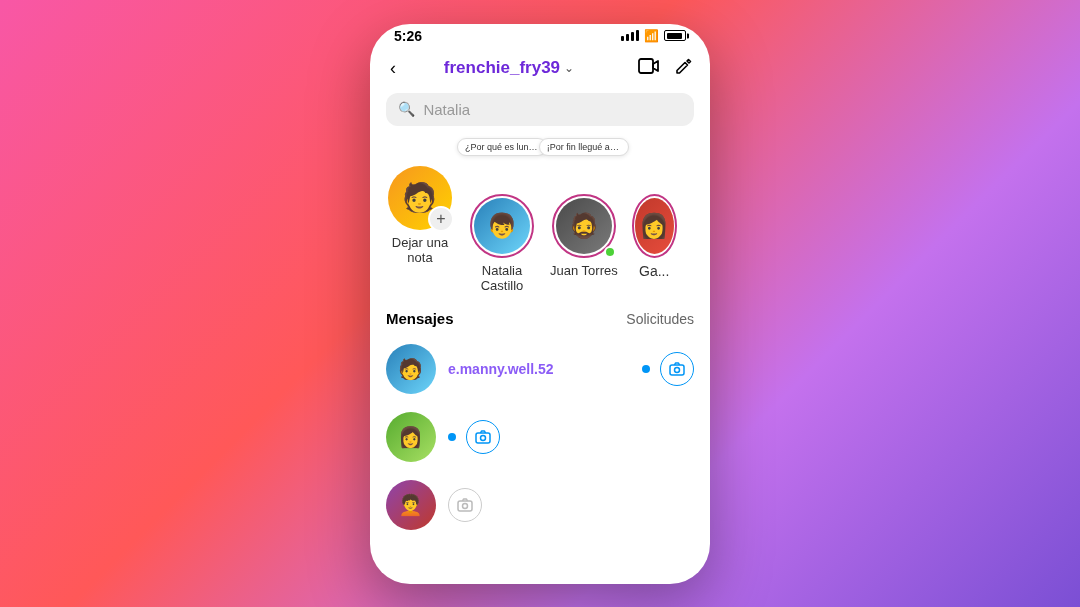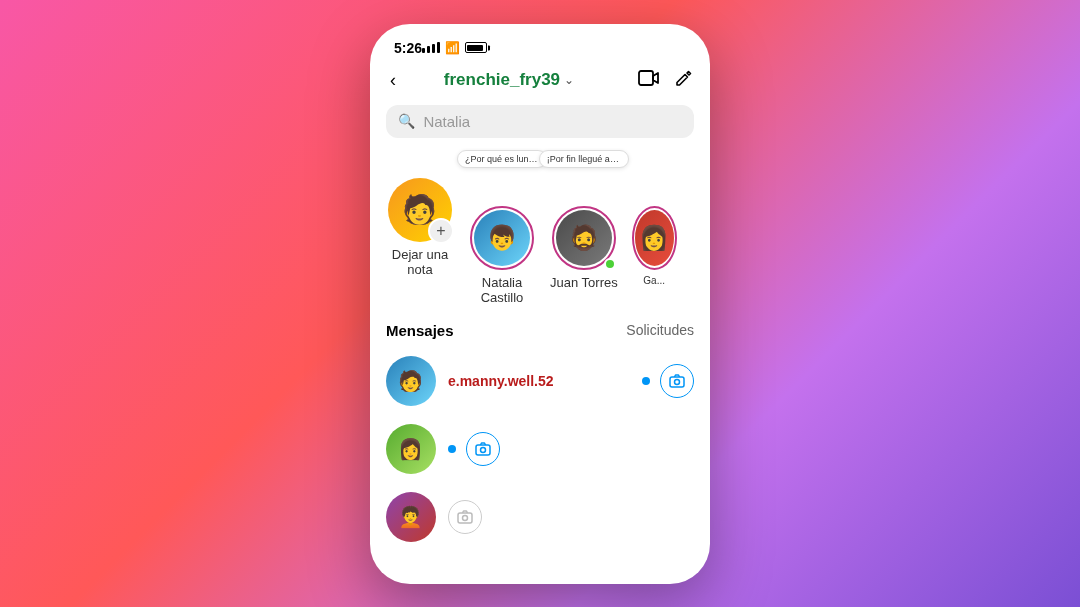--- a/index.html
+++ b/index.html
@@ -22,22 +22,23 @@
       overflow: hidden;
       box-shadow: 0 20px 60px rgba(0,0,0,0.35);
       display: flex;
       flex-direction: column;
       position: relative;
     }
 
     
     .status-bar {
       display: flex;
-      align-items: center;
-      padding: 16px 24px 6px;
+      justify-content: space-between;
+      align-items: center;
+      padding: 4px 24px 6px;
       font-size: 13px;
       font-weight: 600;
     }
     .status-bar .time { font-size: 14px; font-weight: 700; }
     .status-icons { display: flex; align-items: center; gap: 5px; }
     .signal-bars { display: flex; align-items: flex-end; gap: 2px; }
     .signal-bars span {
       background: #000;
       border-radius: 1px;
       width: 3px;
@@ -96,21 +97,21 @@
       display: flex;
       align-items: center;
       gap: 4px;
       flex: 1;
       justify-content: center;
       margin-left: -20px;
     }
     .username-text {
       font-size: 17px;
       font-weight: 700;
-      color: #15803d;
+      color: #6d28d9;
     }
     .chevron-down { font-size: 12px; color: #555; }
     .header-icons {
       display: flex;
       align-items: center;
       gap: 14px;
     }
     .header-icon-btn {
       font-size: 18px;
       color: #000;
@@ -232,21 +233,21 @@
     .av-dark { background: linear-gradient(135deg, #4a4a4a, #7a7a7a); }
     .av-green { background: linear-gradient(135deg, #56ab2f, #a8e063); }
     .av-red { background: linear-gradient(135deg, #c0392b, #e74c3c); }
     .av-purple { background: linear-gradient(135deg, #8e44ad, #c0392b); }
 
     
     .messages-section { flex: 1; overflow: hidden; }
     .messages-header {
       display: flex;
       justify-content: space-between;
-      align-items: flex-start;
+      align-items: flex-end;
       padding: 4px 16px 8px;
     }
     .messages-title {
       font-size: 15px;
       font-weight: 700;
       color: #000;
     }
     .solicitudes-btn {
       font-size: 14px;
       color: #666;
@@ -266,21 +267,21 @@
       width: 50px;
       height: 50px;
       border-radius: 50%;
       flex-shrink: 0;
       overflow: hidden;
     }
     .msg-content { flex: 1; min-width: 0; }
     .msg-username {
       font-size: 14px;
       font-weight: 600;
-      color: #b91c1c;
+      color: #8b5cf6;
     }
     .msg-preview {
       font-size: 13px;
       color: #666;
       white-space: nowrap;
       overflow: hidden;
       text-overflow: ellipsis;
     }
     .msg-actions {
       display: flex;
@@ -405,21 +406,21 @@
 
     <div class="story-item" style="position:relative; padding-top:28px; overflow:hidden; max-width:45px;">
 
       <div class="story-avatar-wrap" style="width:45px;overflow:hidden;">
         <div class="story-avatar has-story" style="width:45px;">
           <div class="avatar-inner av-red" style="display:flex;align-items:center;justify-content:center;width:56px;height:56px;border-radius:50%;">
             <span style="font-size:24px;">👩</span>
           </div>
         </div>
       </div>
-      <span class="story-label" style="font-size:10px;">Ga...</span>
+      <span class="story-label" style="font-size:14px;">Ga...</span>
     </div>
 
   </div>
 
   <div class="messages-section">
     <div class="messages-header">
       <span class="messages-title">Mensajes</span>
       <span class="solicitudes-btn">Solicitudes</span>
     </div>
 

